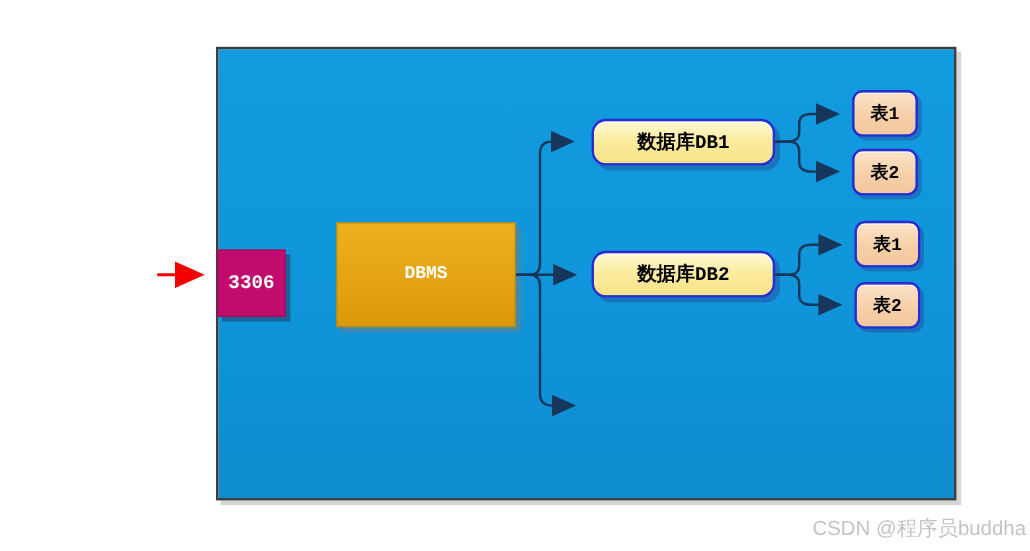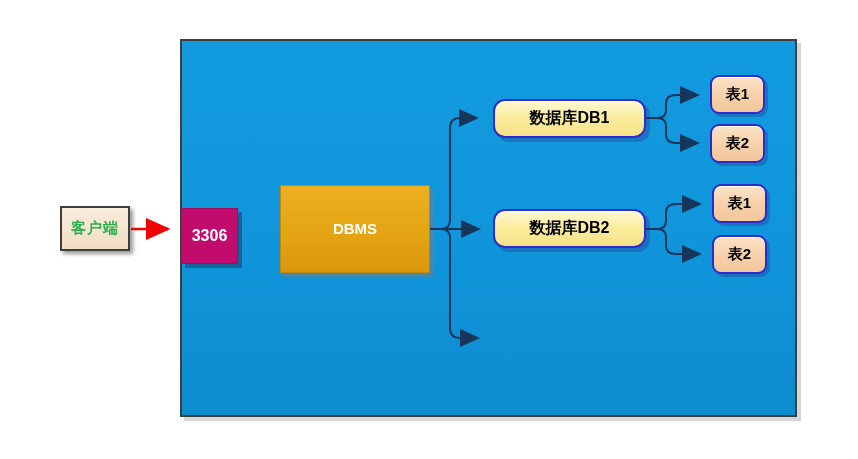--- a/index.html
+++ b/index.html
@@ -24,20 +24,21 @@
     box-shadow: 4px 4px 0 rgba(0,0,0,0.16);
   }
 
   .box {
     position: absolute;
     display: flex;
     align-items: center;
     justify-content: center;
     text-align: right;
     font-weight: bold;
+    font-family: Liberation Mono, monospace;
   }
 
   
   .client-box {
     left: 60px; top: 206px;
     width: 70px; height: 45px;
     background: linear-gradient(180deg, #F9EDDD 0%, #F3DDC2 100%);
     border: 2px solid #3E3E3E;
     box-shadow: 3px 3px 4px rgba(0,0,0,0.40);
     color: #2BAE4B;
@@ -120,23 +121,20 @@
     z-index: 1;
   }
 </style>
 </head>
 <body>
 
 <div class="canvas">
 
   <div class="panel"></div>
 
-  <div class="box client-box">
-    <span>客户端</span>
-  </div>
 
   <div class="box port-box">
     <span>3306</span>
   </div>
 
   <div class="box dbms-box">
     <span>DBMS</span>
   </div>
 
   <div class="box db-box db1">
@@ -175,14 +173,15 @@
     <path d="M430,229 L479,229" stroke="#16365C" stroke-width="2" fill="none" marker-end="url(#arrowNavy)"></path>
     <path d="M441,229 Q450,229 450,238 L450,328 Q450,338 460,338 L478,338" stroke="#16365C" stroke-width="2" fill="none" marker-end="url(#arrowNavy)"></path>
 
     <path d="M646,118 L657,118 Q666,118 666,110 L666,103 Q666,95 676,95 L698,95" stroke="#16365C" stroke-width="2" fill="none" marker-end="url(#arrowNavy)"></path>
     <path d="M646,118 L657,118 Q666,118 666,126 L666,135 Q666,143 676,143 L698,143" stroke="#16365C" stroke-width="2" fill="none" marker-end="url(#arrowNavy)"></path>
 
     <path d="M646,229 L657,229 Q666,229 666,221 L666,212 Q666,204 676,204 L700,204" stroke="#16365C" stroke-width="2" fill="none" marker-end="url(#arrowNavy)"></path>
     <path d="M646,229 L657,229 Q666,229 666,237 L666,246 Q666,254 676,254 L700,254" stroke="#16365C" stroke-width="2" fill="none" marker-end="url(#arrowNavy)"></path>
   </svg>
 
+  <div class="watermark">CSDN @程序员buddha</div>
 
 </div>
 
 </body></html>

